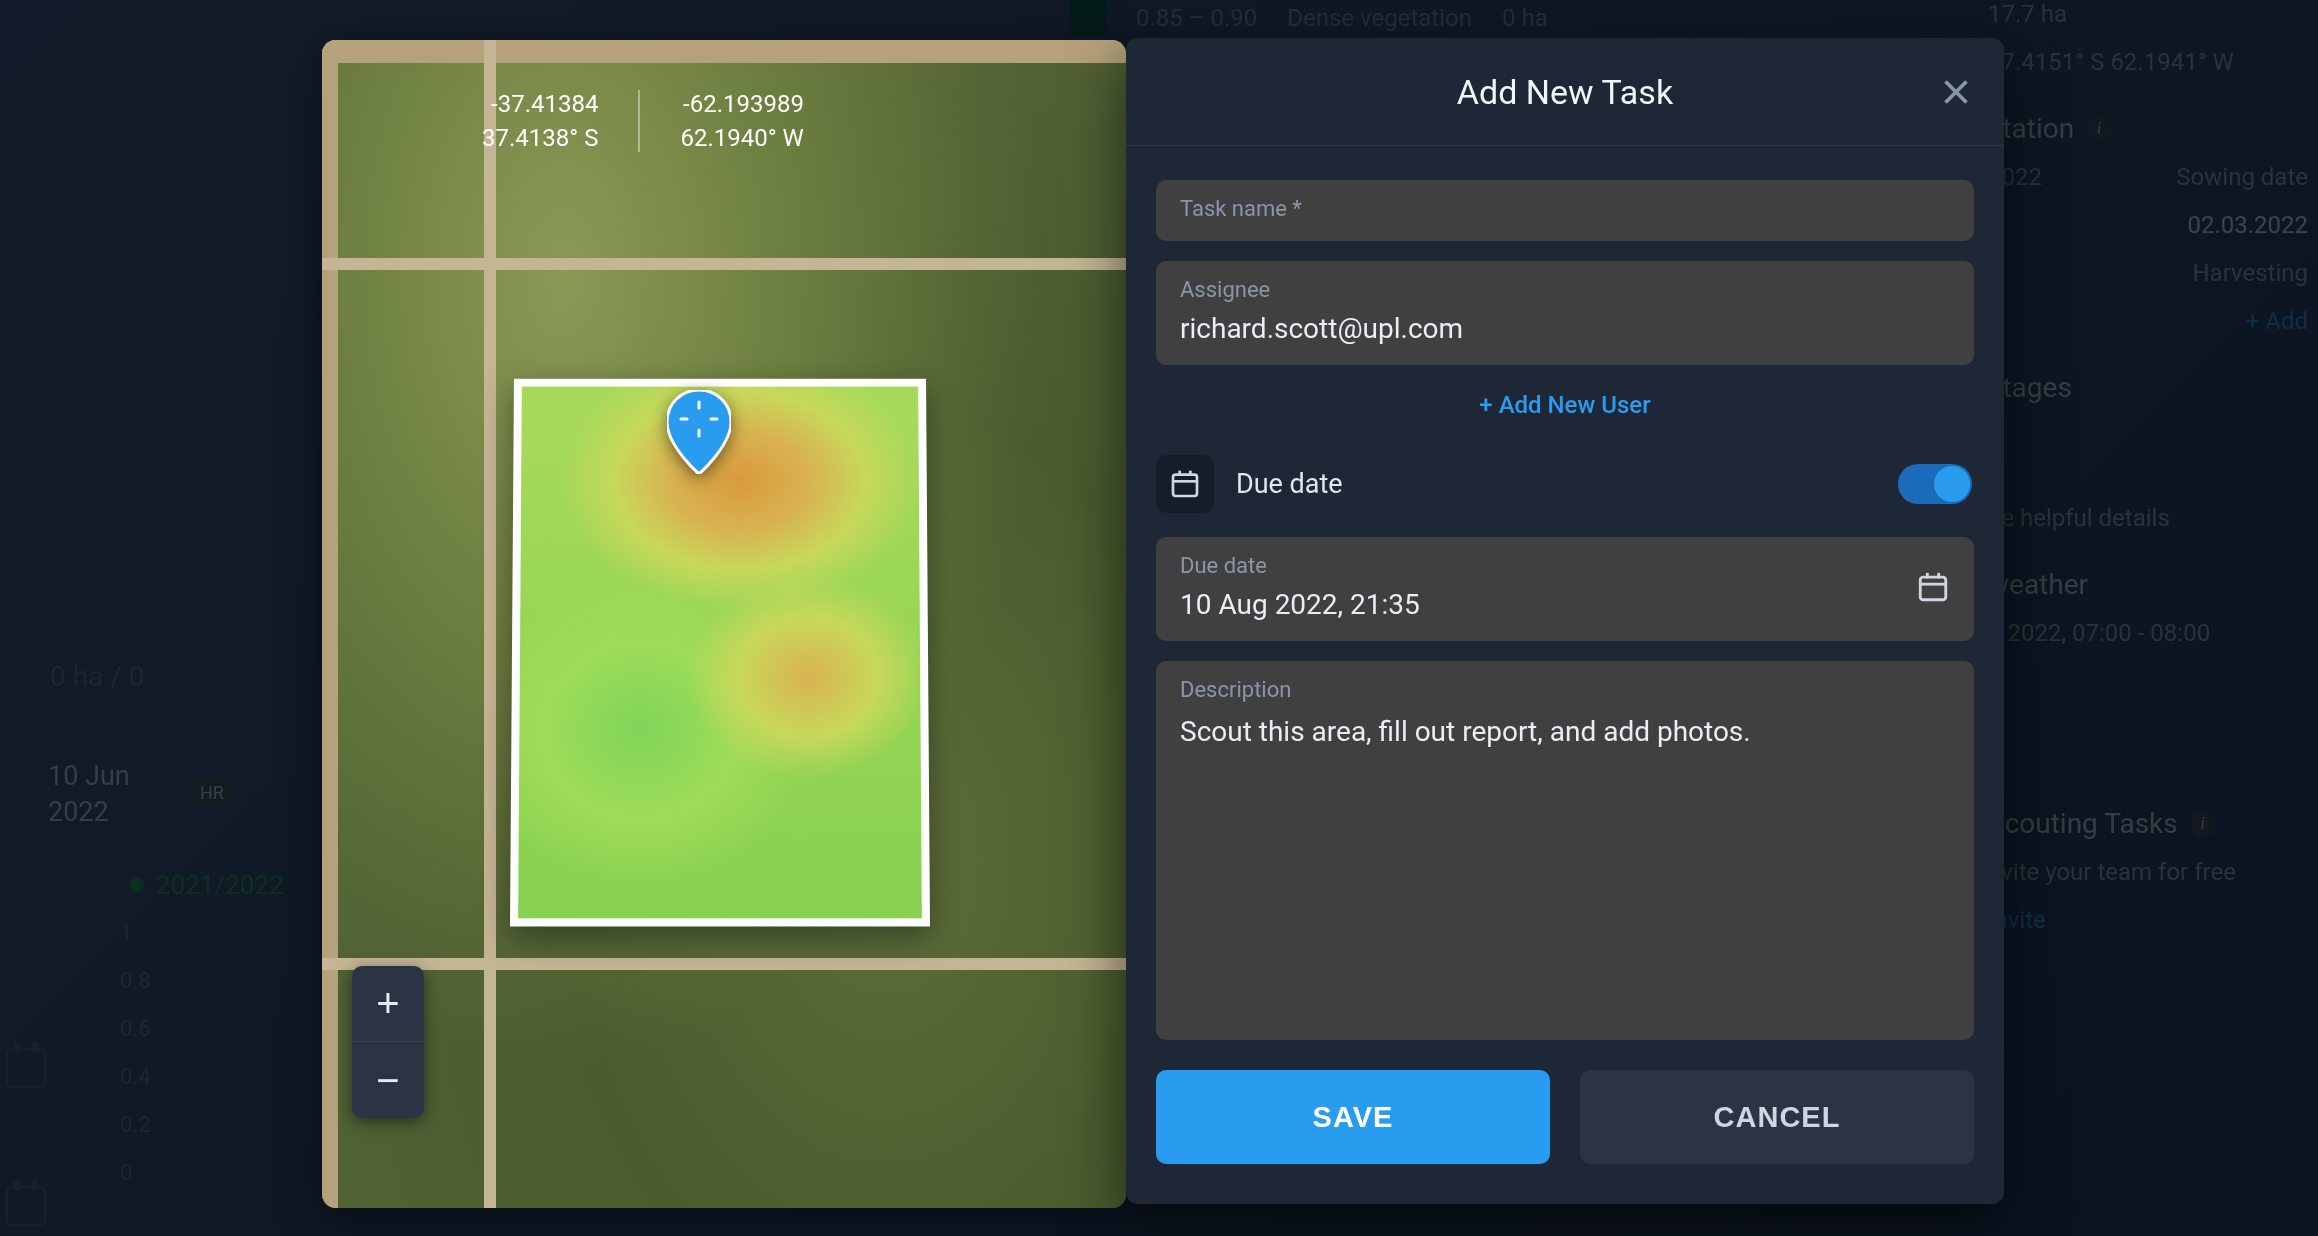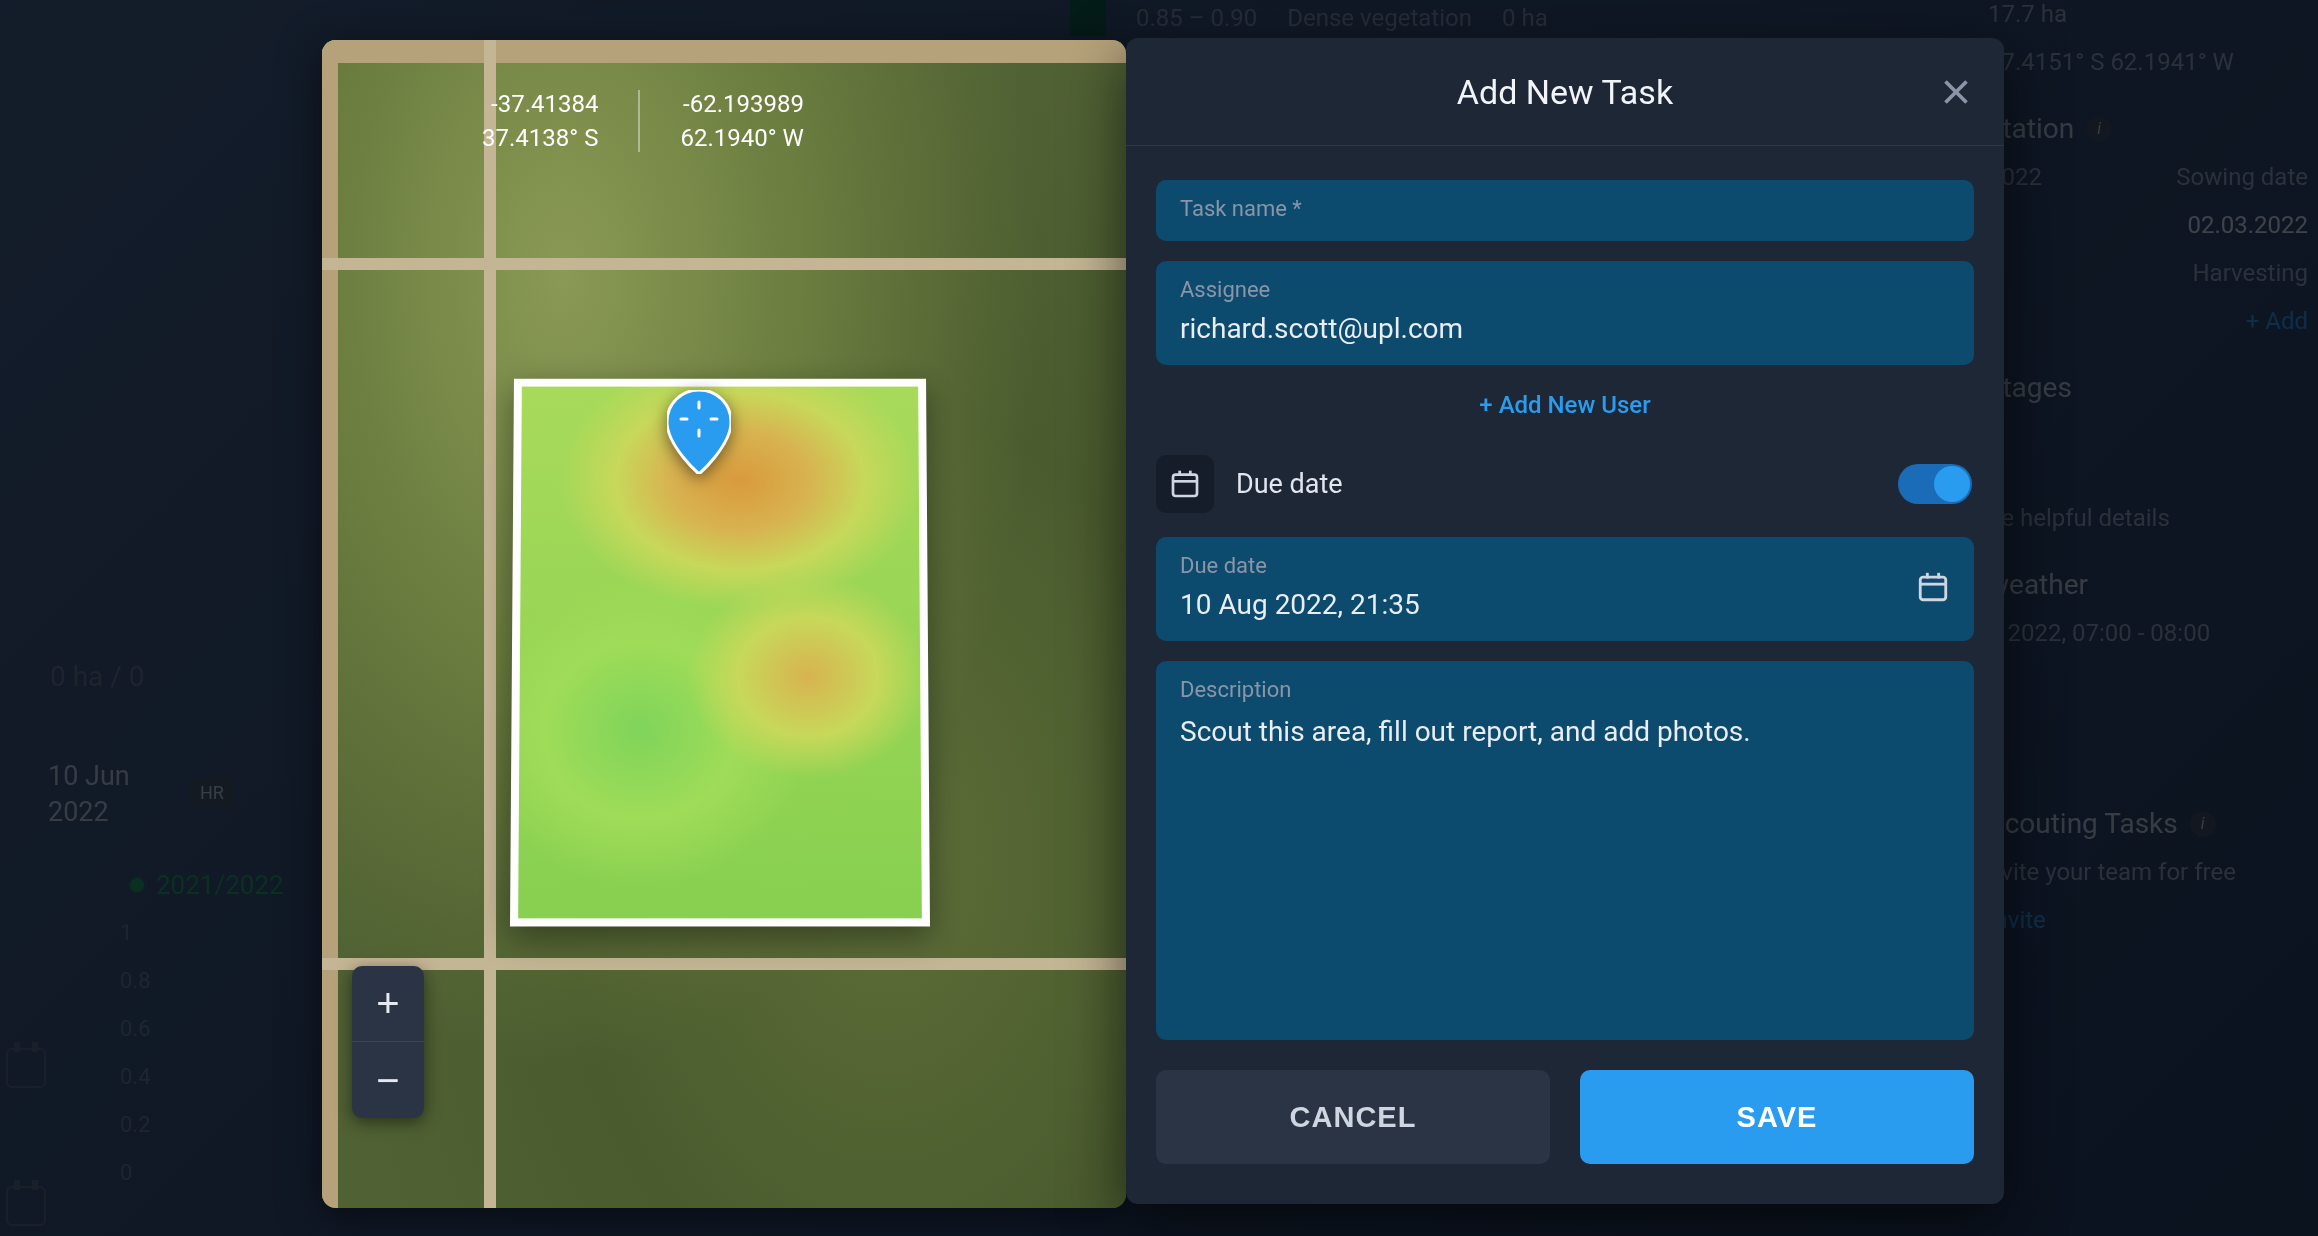--- a/index.html
+++ b/index.html
@@ -153,21 +153,21 @@
 .modal-close {
   position: absolute; right: 30px; top: 36px;
   width: 36px; height: 36px; cursor: pointer;
 }
 .modal-close svg { width: 100%; height: 100%; stroke: #8a96a8; }
 .modal-body {
   flex: 1; padding: 34px 30px 30px 30px;
   display: flex; flex-direction: column; gap: 20px;
 }
 .form-group {
-  background: #0c4a6e;
+  background: #404040;
   border-radius: 10px;
   padding: 16px 24px 20px 24px;
 }
 .form-label { font-size: 22px; color: #8a96a8; }
 .form-value {
   font-size: 28px; color: #e9edf4; margin-top: 10px;
   background: transparent; border: none; outline: none; width: 100%;
   font-family: inherit;
 }
 textarea.form-value { resize: none; height: 140px; line-height: 1.4; }
@@ -357,16 +357,16 @@
       </div>
     </div>
 
     <div class="form-group desc-group">
       <div class="form-label">Description</div>
       <textarea class="form-value" style="">Scout this area, fill out report, and add photos.</textarea>
     </div>
 
   </div>
   <div class="modal-footer">
+    <button class="btn btn-save">SAVE</button>
     <button class="btn btn-cancel">CANCEL</button>
-    <button class="btn btn-save">SAVE</button>
   </div>
 </div>
 
 </body></html>

